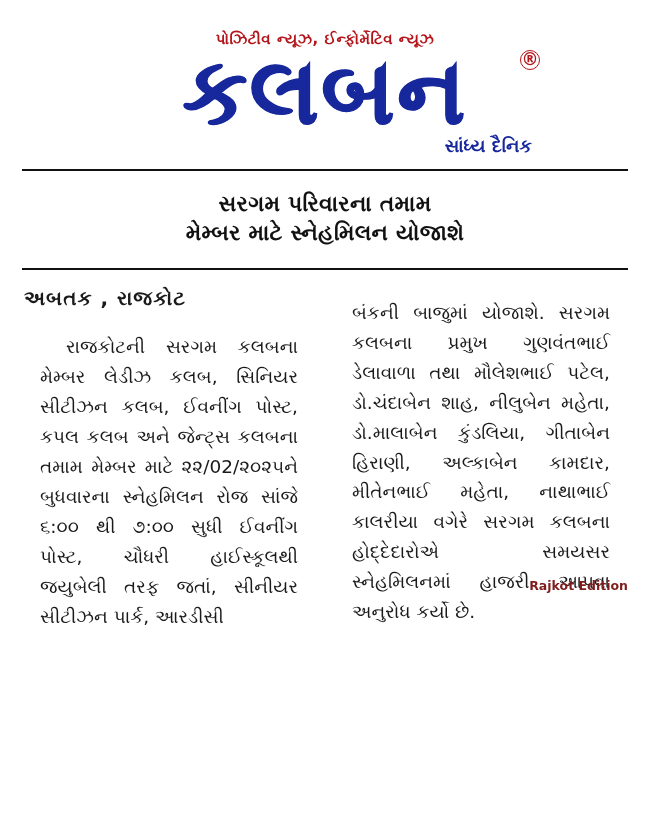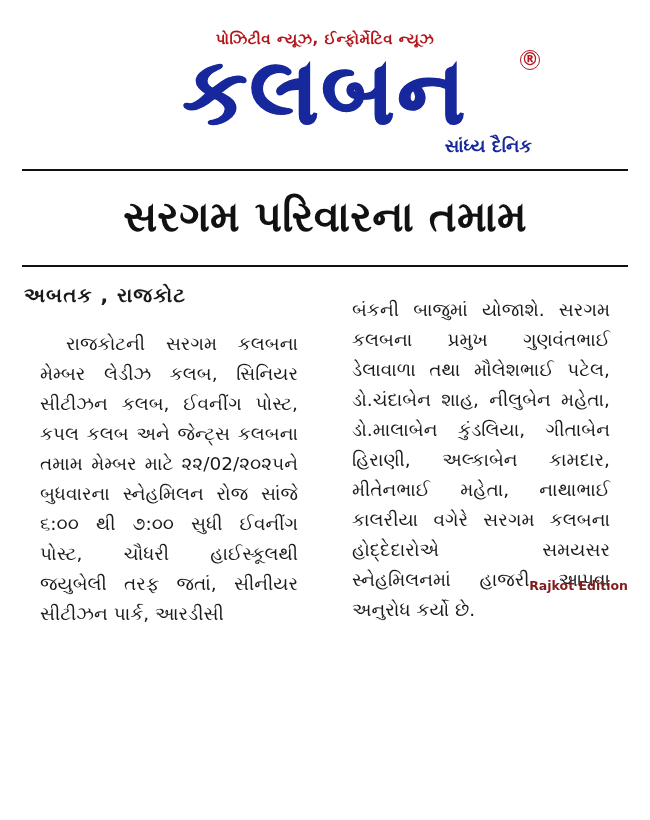--- a/index.html
+++ b/index.html
@@ -80,21 +80,21 @@
     border: none;
     border-top: 2px solid #111;
     margin: 12px 4px 0 4px;
   }
 
   
   .headline {
     text-align: center;
     font-family: "DejaVu Sans", sans-serif;
     font-weight: bold;
-    font-size: 42px;
+    font-size: 22px;
     line-height: 1.32;
     color: #111;
     margin: 18px 6px 21px 6px;
     letter-spacing: 0.2px;
   }
   .headline span { display: block; }
 
   .rule2 {
     border: none;
     border-top: 2px solid #111;
@@ -153,20 +153,21 @@
       <span class="logo-word">કલબન</span>
       <span class="reg-mark">®</span>
     </div>
     <div class="tagline-bottom">સાંધ્ય દૈનિક</div>
   </div>
 
   <hr class="rule">
 
   <div class="headline">
     <span>સરગમ પરિવારના તમામ</span>
+    <span>મેમ્બર માટે સ્નેહમિલન યોજાશે</span>
   </div>
 
   <hr class="rule2">
 
   <div class="body-cols">
     <div class="col left">
       <div class="dateline">અબતક , રાજકોટ</div>
       <p class="first">રાજકોટની સરગમ કલબના મેમ્બર લેડીઝ કલબ, સિનિયર સીટીઝન કલબ, ઈવનીંગ પોસ્ટ, કપલ કલબ અને જેન્ટ્સ કલબના તમામ મેમ્બર માટે ૨૨/02/૨૦૨૫ને બુધવારના સ્નેહમિલન રોજ સાંજે ૬:૦૦ થી ૭:૦૦ સુધી ઈવનીંગ પોસ્ટ, ચૌધરી હાઈસ્કૂલથી જયુબેલી તરફ જતાં, સીનીયર સીટીઝન પાર્ક, આરડીસી</p>
     </div>
     <div class="col right">

